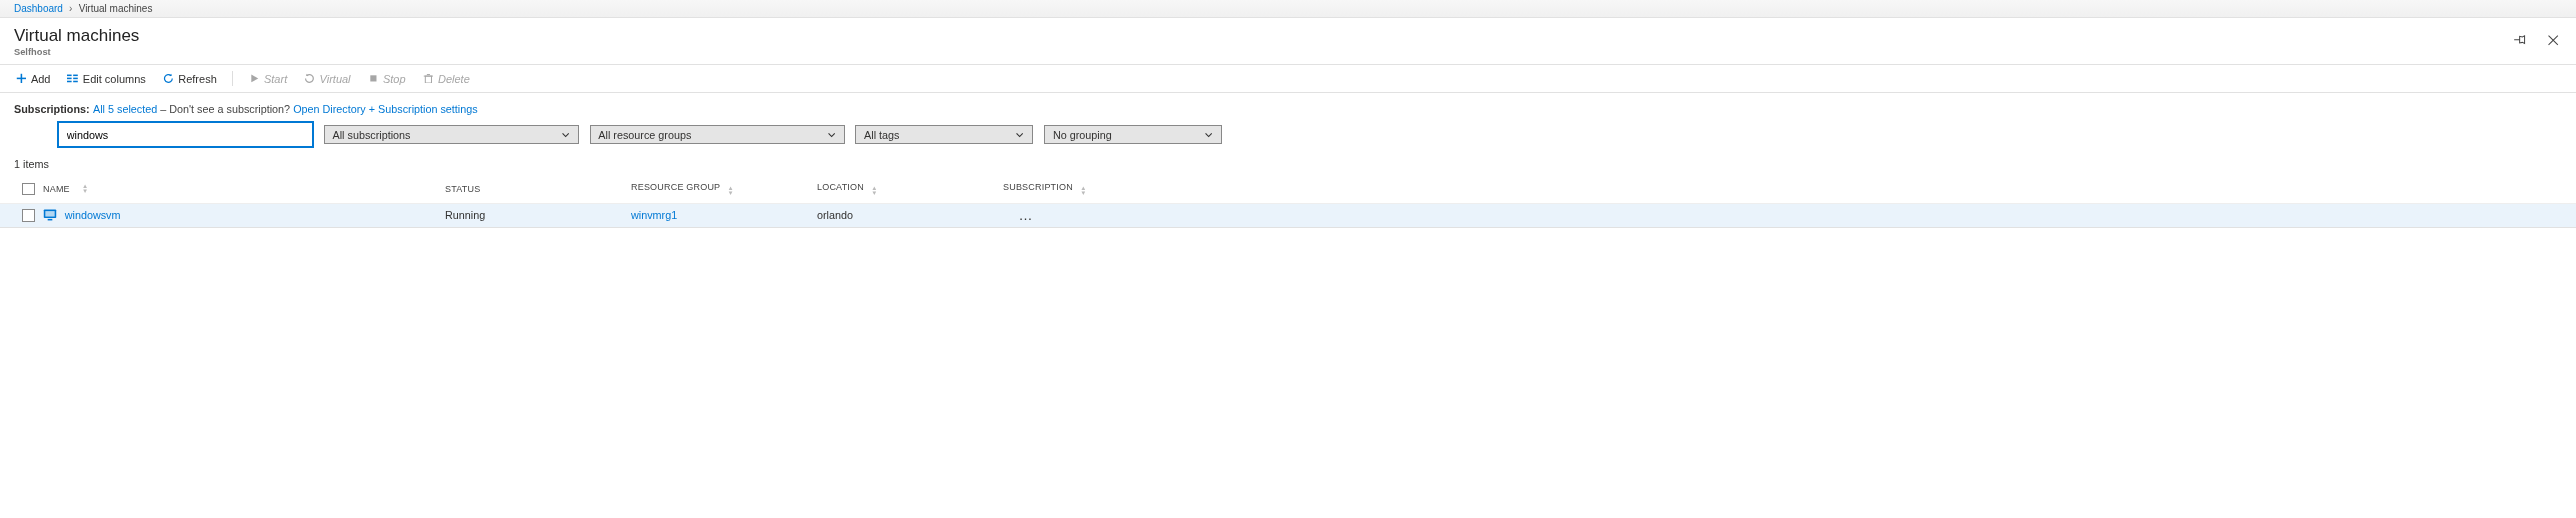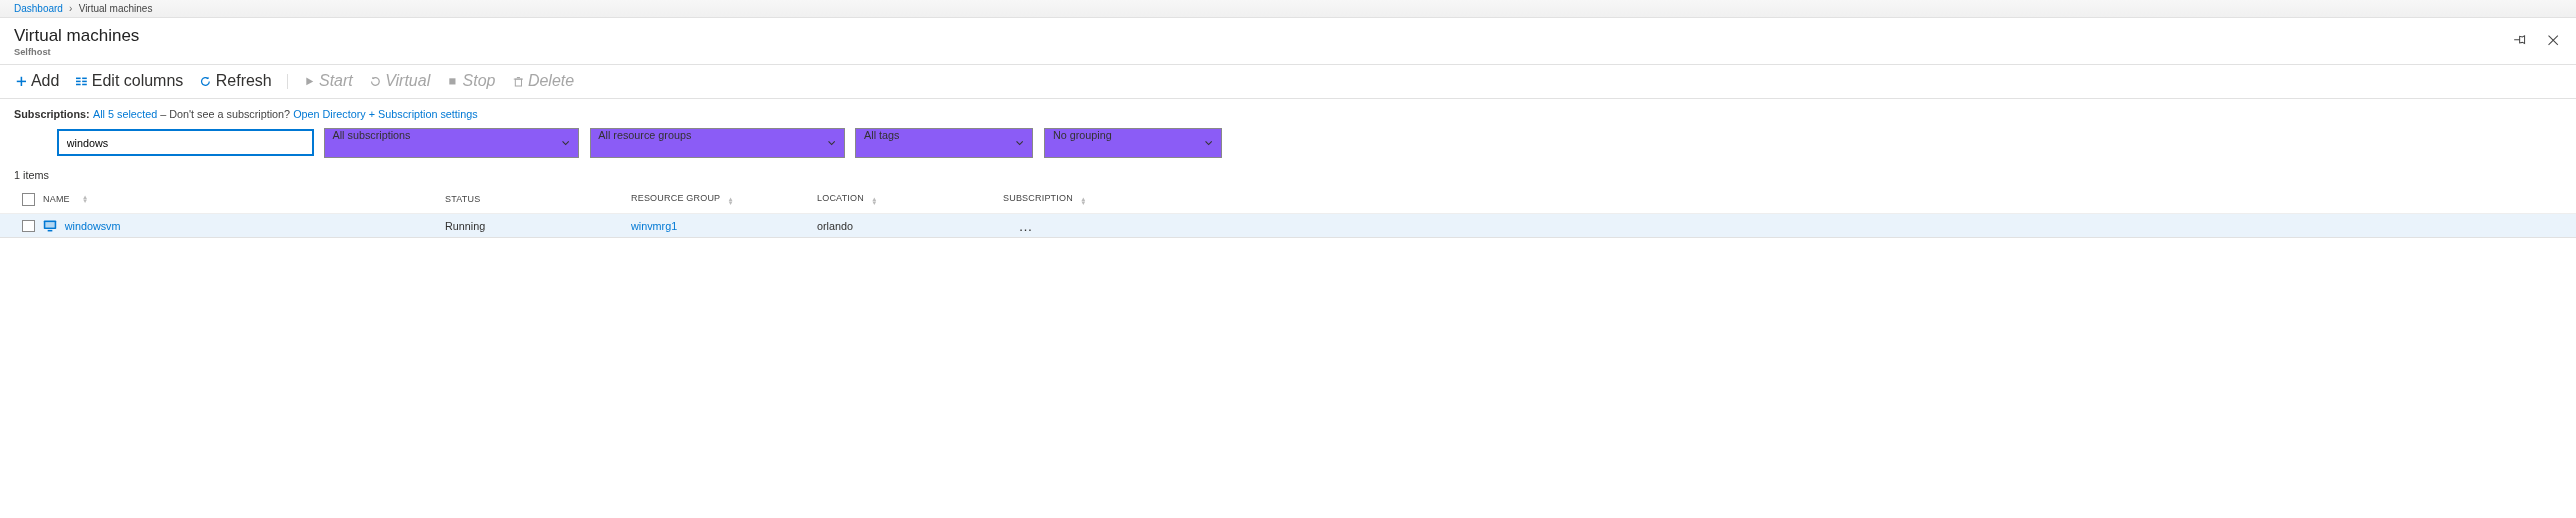--- a/index.html
+++ b/index.html
@@ -14,34 +14,34 @@
 
 .page-header { padding: 7.7px 14px 6.2px 14px; border-bottom:0.8px solid #e1e1e1; position:relative;}
 .page-title { font-size: 17px; font-weight: 400; color:#222; }
 .page-subtitle { font-size:9.3px; color:#777; margin-top:1.5px;font-weight:bold; }
 .header-actions { position:absolute; right:14px; top:12.4px; display:flex; gap:14px; }
 .icon-btn { background:none; border:none; cursor:pointer; color:#444; padding:3.1px; display:flex; align-items:center; justify-content:center;}
 .icon-btn svg { width:12.4px; height:12.4px; }
 
 
 .toolbar { display:flex; align-items:center; gap:14px; padding: 6.2px 14px; border-bottom:0.8px solid #e1e1e1;}
-.tb-btn { display:flex; align-items:center; gap:4.6px; background:none; border:none; cursor:pointer; font-size:16px; color:#323130; padding:1.5px 1.5px;}
+.tb-btn { display:flex; align-items:flex-start; gap:4.6px; background:none; border:none; cursor:pointer; font-size:11px; color:#323130; padding:1.5px 1.5px;}
 .tb-btn svg { width:10.8px; height:10.8px; }
 .tb-btn.disabled { color:#a6a6a6; cursor:default;font-style:italic;}
 .tb-sep { width:0.8px; height:15.5px; background:#ddd; }
 
 
 .sub-line { padding: 9.3px 14px 7.7px 14px; font-size:10.8px; }
 .sub-line .lbl { font-weight:600; margin-right:1px;text-align:right;}
 .sub-line .dash { color:#444; }
 
 
 .filters { display:flex; gap:10.8px; padding: 0 14px 10.8px 14px; align-items:center;margin-left:44px;}
 .filter-input { height:25px; border:0.8px solid #0078d4; outline:1.5px solid #0078d4; outline-offset:-0.8px; padding:0 7.7px; font-size:10.8px; width:255px;}
-.filter-select { height:30px; border:0.8px solid #888; background:#8b5cf6; padding:0 23px 0 7.7px; font-size:10.8px; width:255px; position:relative; display:flex; cursor:pointer;}
+.filter-select { height:19px; border:0.8px solid #888; background:#e5e5e5; padding:0 23px 0 7.7px; font-size:10.8px; width:255px; position:relative; display:flex; align-items:center; cursor:pointer;}
 .filter-select.wide { width:255px;}
 .filter-select.med { width:178px;}
 .filter-select .chev { position:absolute; right:7.7px; top:50%; transform:translateY(-50%); width:9.3px; height:9.3px; }
 
 
 .items-count { padding: 0 14px 4.6px 14px; font-size:10.8px; }
 
 
 .grid { width:100%; }
 .grid-header, .grid-row { display:flex; align-items:center; padding: 0 14px; }

